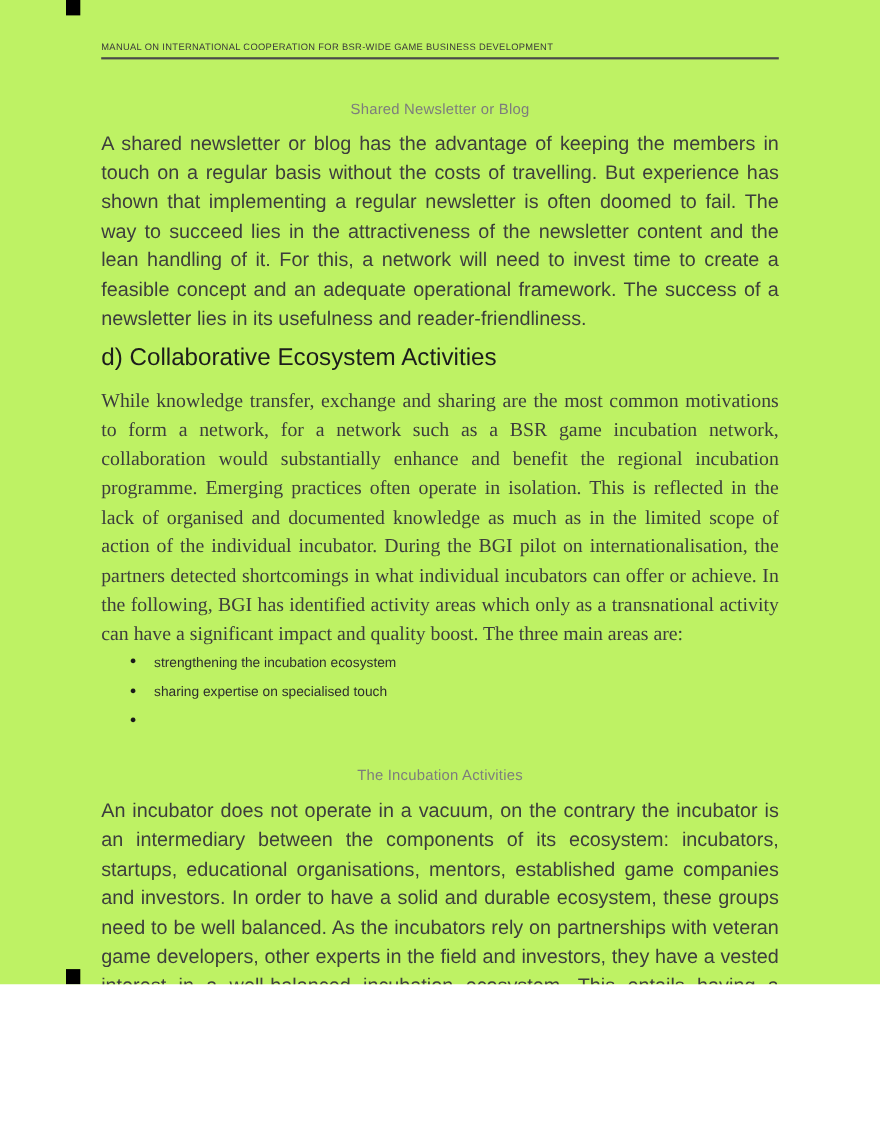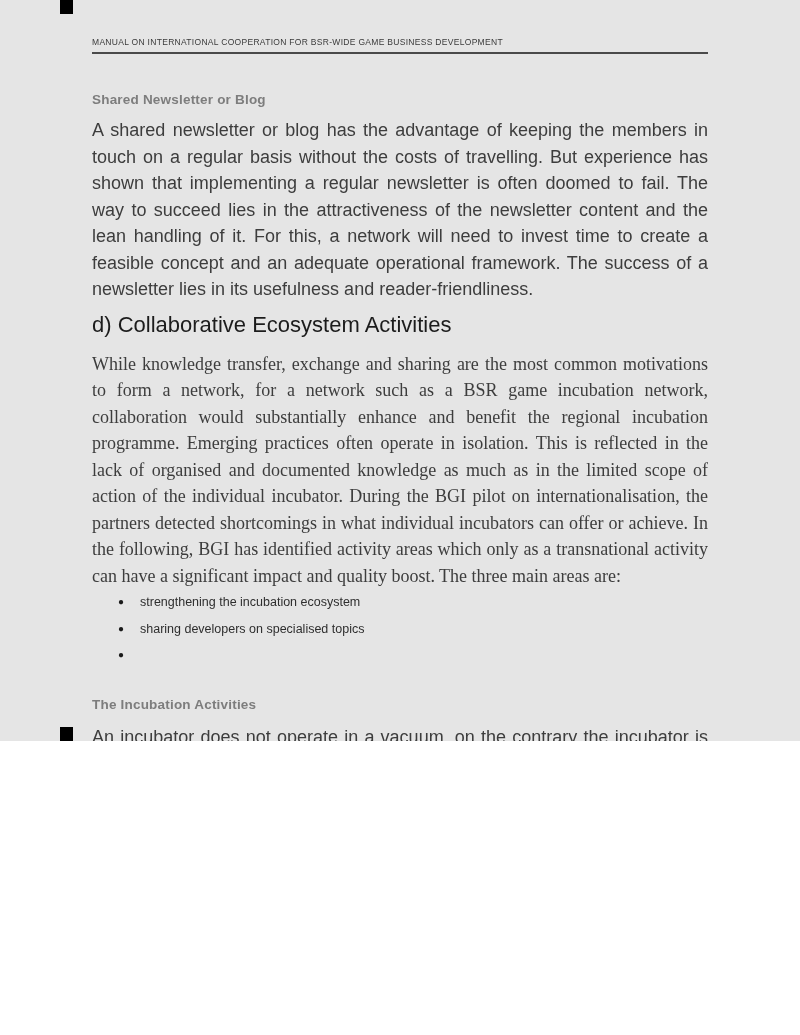--- a/index.html
+++ b/index.html
@@ -1,21 +1,21 @@
 <!DOCTYPE html>
 <html><head>
 <meta charset="utf-8">
 <style>
   * { margin: 0; padding: 0; box-sizing: border-box; }
   html, body { background: #ffffff; }
   .page {
     position: relative;
     width: 800px;
-    height: 741px;
-    background: #e5e5e5;
+    height: 895px;
+    background: #bef264;
     font-family: "Liberation Sans", sans-serif;
     overflow: hidden;
   }
   .edge-mark {
     position: absolute;
     left: 60px;
     width: 13px;
     height: 14px;
     background: #000000;
   }
@@ -35,23 +35,24 @@
   .head-rule {
     margin-top: 5px;
     height: 2px;
     background: #4a4a4a;
     border: none;
   }
   .subheading {
     margin-top: 38px;
     font-size: 13.5px;
     line-height: 15px;
-    font-weight: bold;
+    font-weight: normal;
     color: #7d7d7d;
     letter-spacing: 0.2px;
+    text-align: center;
   }
   .body-para {
     margin-top: 10px;
     font-size: 18px;
     line-height: 26.5px;
     color: #3d3d3d;
     text-align: justify;
   }
   .main-heading {
     margin-top: 12px;
@@ -110,21 +111,21 @@
 
     <p class="body-para para-after-heading">While knowledge transfer, exchange and sharing are the most common motivations to form a network, for a network such as a BSR game incubation network, collaboration would substantially enhance and benefit the regional incubation programme. Emerging practices often operate in isolation. This is reflected in the lack of organised and documented knowledge as much as in the limited scope of action of the individual incubator. During the BGI pilot on internationalisation, the partners detected shortcomings in what individual incubators can offer or achieve. In the following, BGI has identified activity areas which only as a transnational activity can have a significant impact and quality boost. The three main areas are:</p>
 
     <ul class="bullet-list">
       <li>
         <span class="bullet-marker">●</span>
         <span>strengthening the incubation ecosystem</span>
       </li>
       <li>
         <span class="bullet-marker">●</span>
-        <span>sharing developers on specialised topics</span>
+        <span>sharing expertise on specialised touch</span>
       </li>
       <li>
         <span class="bullet-marker">●</span>
       </li>
     </ul>
 
     <h3 class="subheading subheading-2">The Incubation Activities</h3>
 
     <p class="body-para para-3">An incubator does not operate in a vacuum, on the contrary the incubator is an intermediary between the components of its ecosystem: incubators, startups, educational organisations, mentors, established game companies and investors. In order to have a solid and durable ecosystem, these groups need to be well balanced. As the incubators rely on partnerships with veteran game developers, other experts in the field and investors, they have a vested interest in a well-balanced incubation ecosystem. This entails having a minimum number of competent mentors and investors at hand to partner up with. As there is a shortage of experienced mentors and tried investors, an incubation network would not only benefit from sharing the contacts they have, to expand the pool of available experts and investors for all, but this is where together they could be most effective and</p>
 

